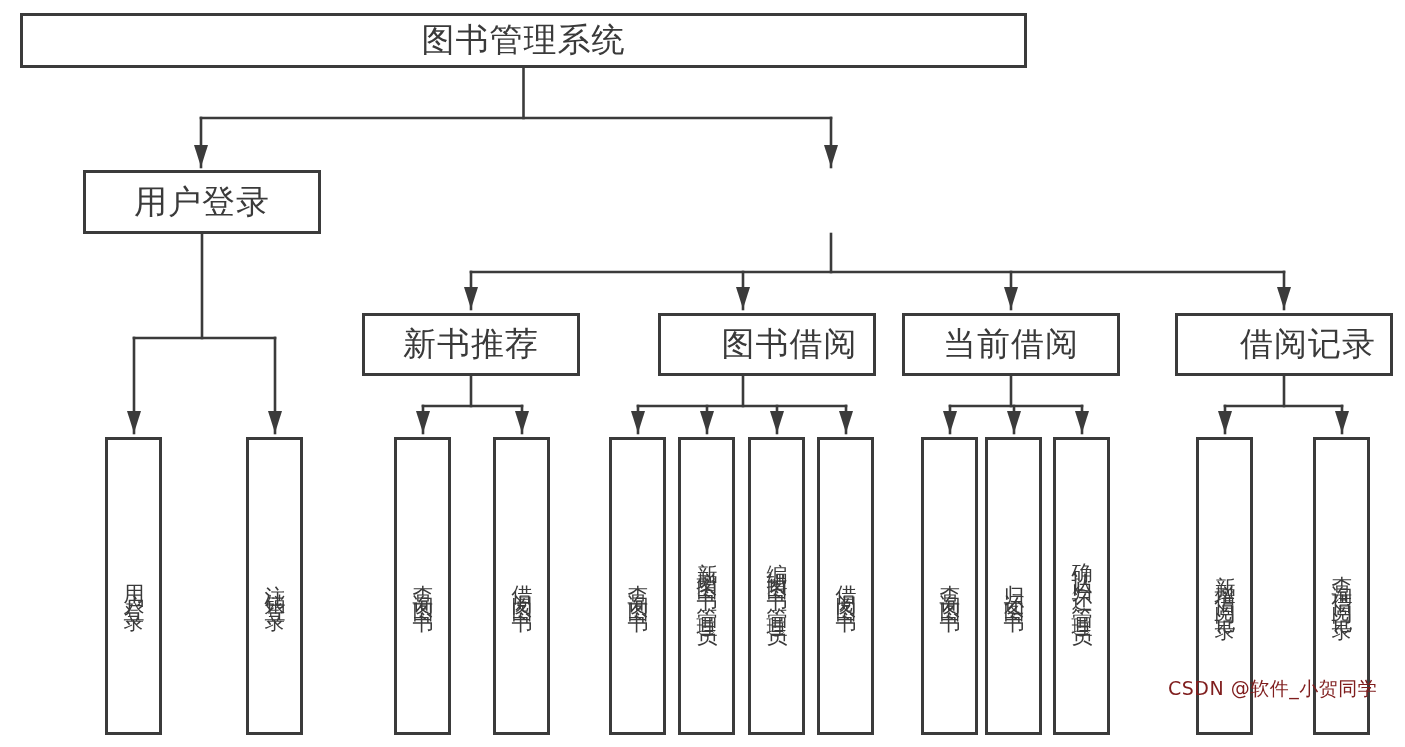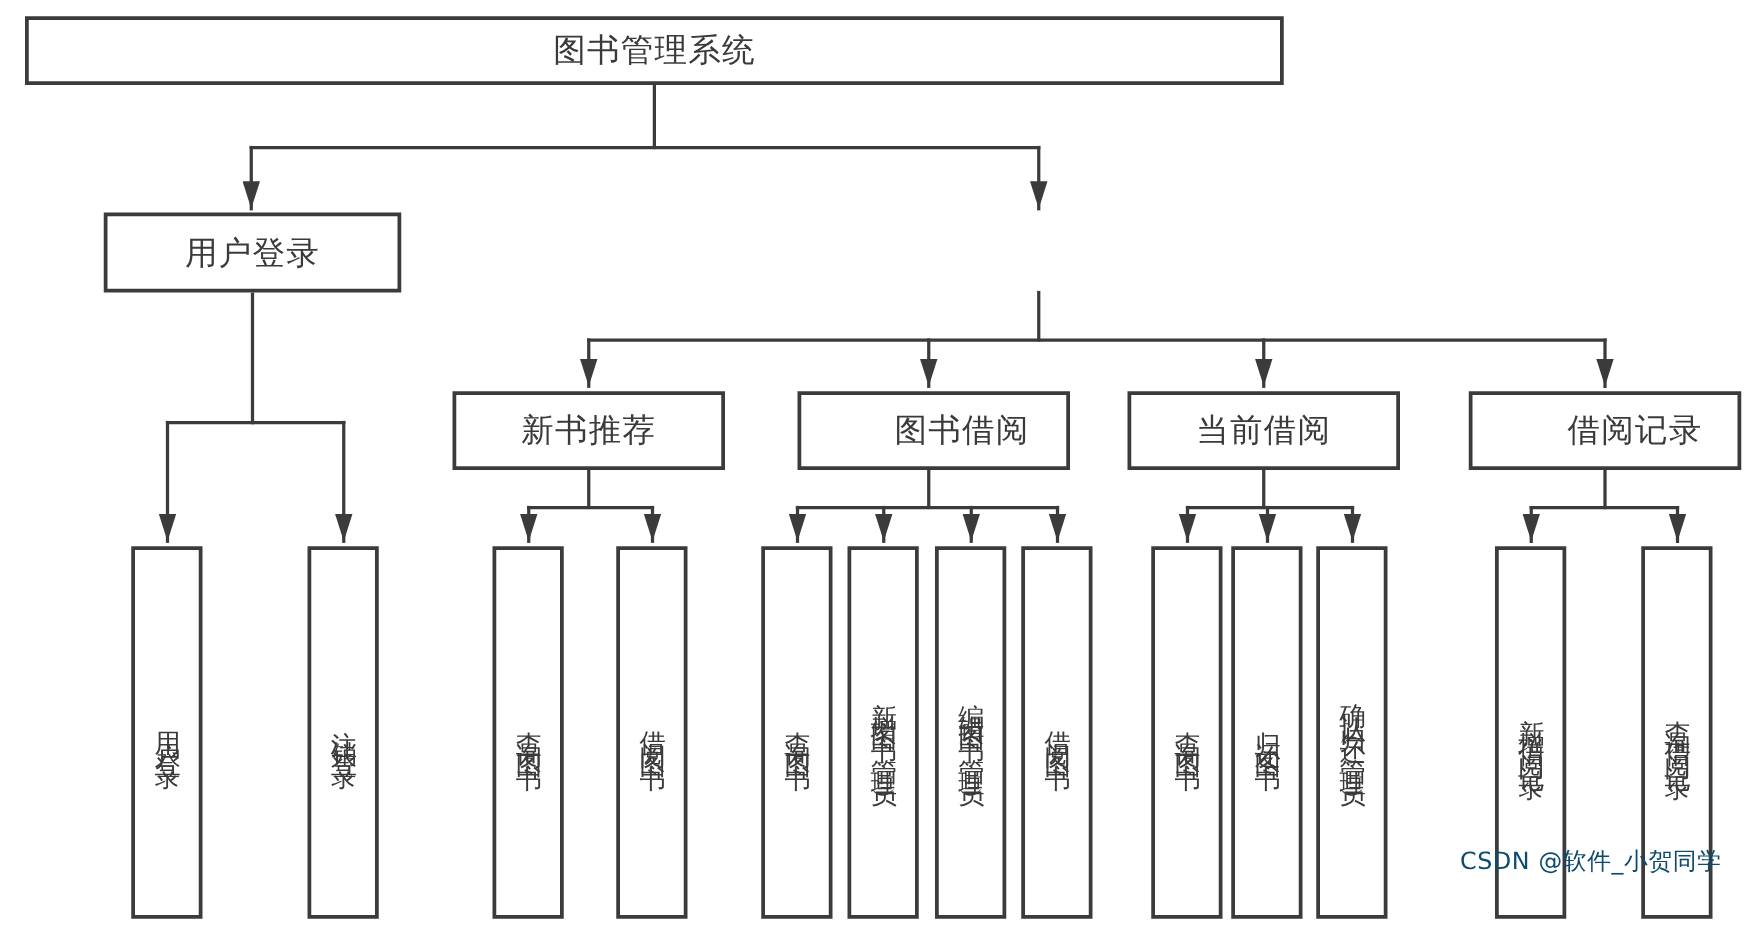--- a/index.html
+++ b/index.html
@@ -16,41 +16,41 @@
     position: absolute;
     box-sizing: border-box;
     background: #ffffff;
     border: 3px solid #3b3b3b;
     display: flex;
     align-items: center;
     justify-content: center;
     color: #3a3a3a;
     z-index: 2;
   }
-  .h-label { font-size: 26px; letter-spacing: 1px; white-space: nowrap; }
+  .h-label { font-size: 33px; letter-spacing: 1px; white-space: nowrap; }
   .root-box   { left: 20px;  top: 13px;  width: 1007px; height: 55px; }
   .lvl1-box   { top: 170px; width: 238px; height: 64px; }
   .lvl2-box   { top: 313px; width: 218px; height: 63px; }
   .leaf       { top: 437px; width: 57px;  height: 298px; }
   .v-label {
     writing-mode: vertical-rl;
     text-orientation: mixed;
     font-size: 21px;
     letter-spacing: 9px;
     line-height: 1;
     color: #3a3a3a;
     white-space: nowrap;
   }
   .watermark {
     position: absolute;
     left: 1168px;
     top: 676px;
     width: 228px;
     font-size: 19px;
-    color: #0c4a6e;
+    color: #7f1d1d;
     white-space: nowrap;
     z-index: 3;
     letter-spacing: 0.5px;
   }
 </style>
 </head>
 <body>
 
 <div id="canvas">
 
@@ -108,21 +108,21 @@
     <span class="h-label">图书管理系统</span>
   </div>
 
   <div class="node lvl1-box" style="left:83px;">
     <span class="h-label">用户登录</span>
   </div>
 
   <div class="node lvl2-box" style="left:362px;font-family:Liberation Serif, serif;">
     <span class="h-label">新书推荐</span>
   </div>
-  <div class="node lvl2-box" style="left:638px;padding-left:45px;">
+  <div class="node lvl2-box" style="left:658px;padding-left:45px;">
     <span class="h-label">图书借阅</span>
   </div>
   <div class="node lvl2-box" style="left:902px;text-align:center;">
     <span class="h-label">当前借阅</span>
   </div>
   <div class="node lvl2-box" style="left:1175px;padding-left:48px;">
     <span class="h-label">借阅记录</span>
   </div>
 
   <div class="node leaf" style="left:105px;">

